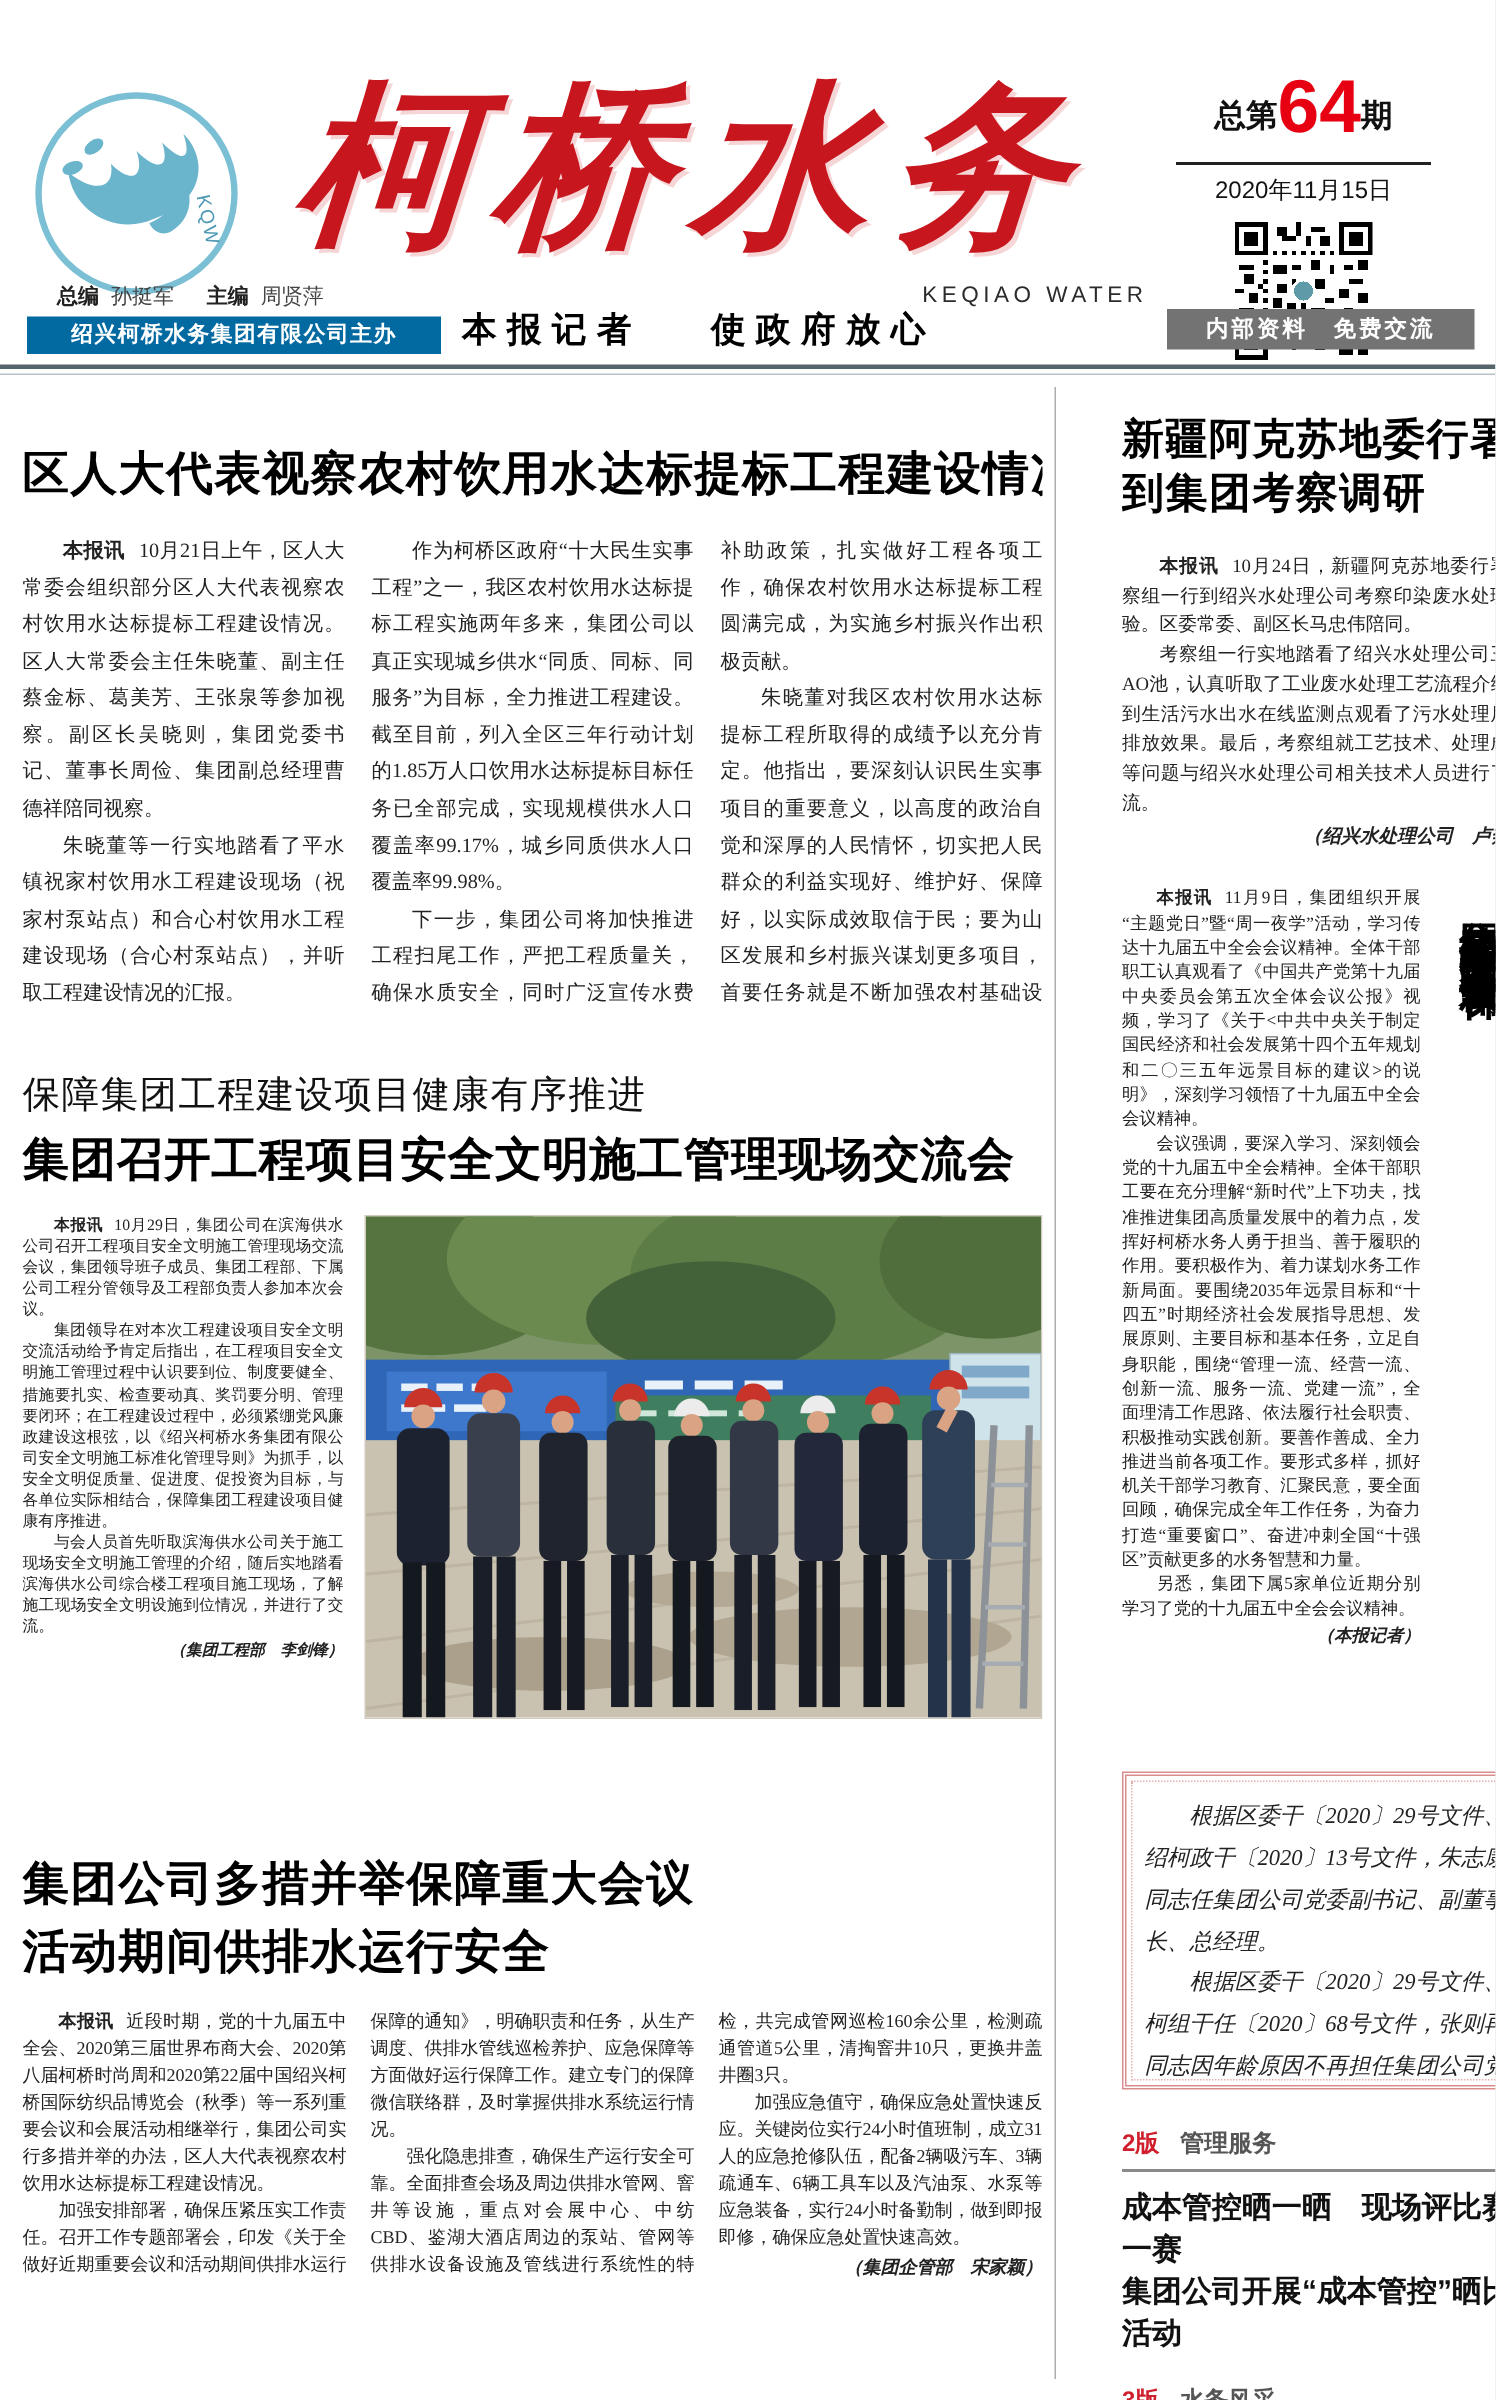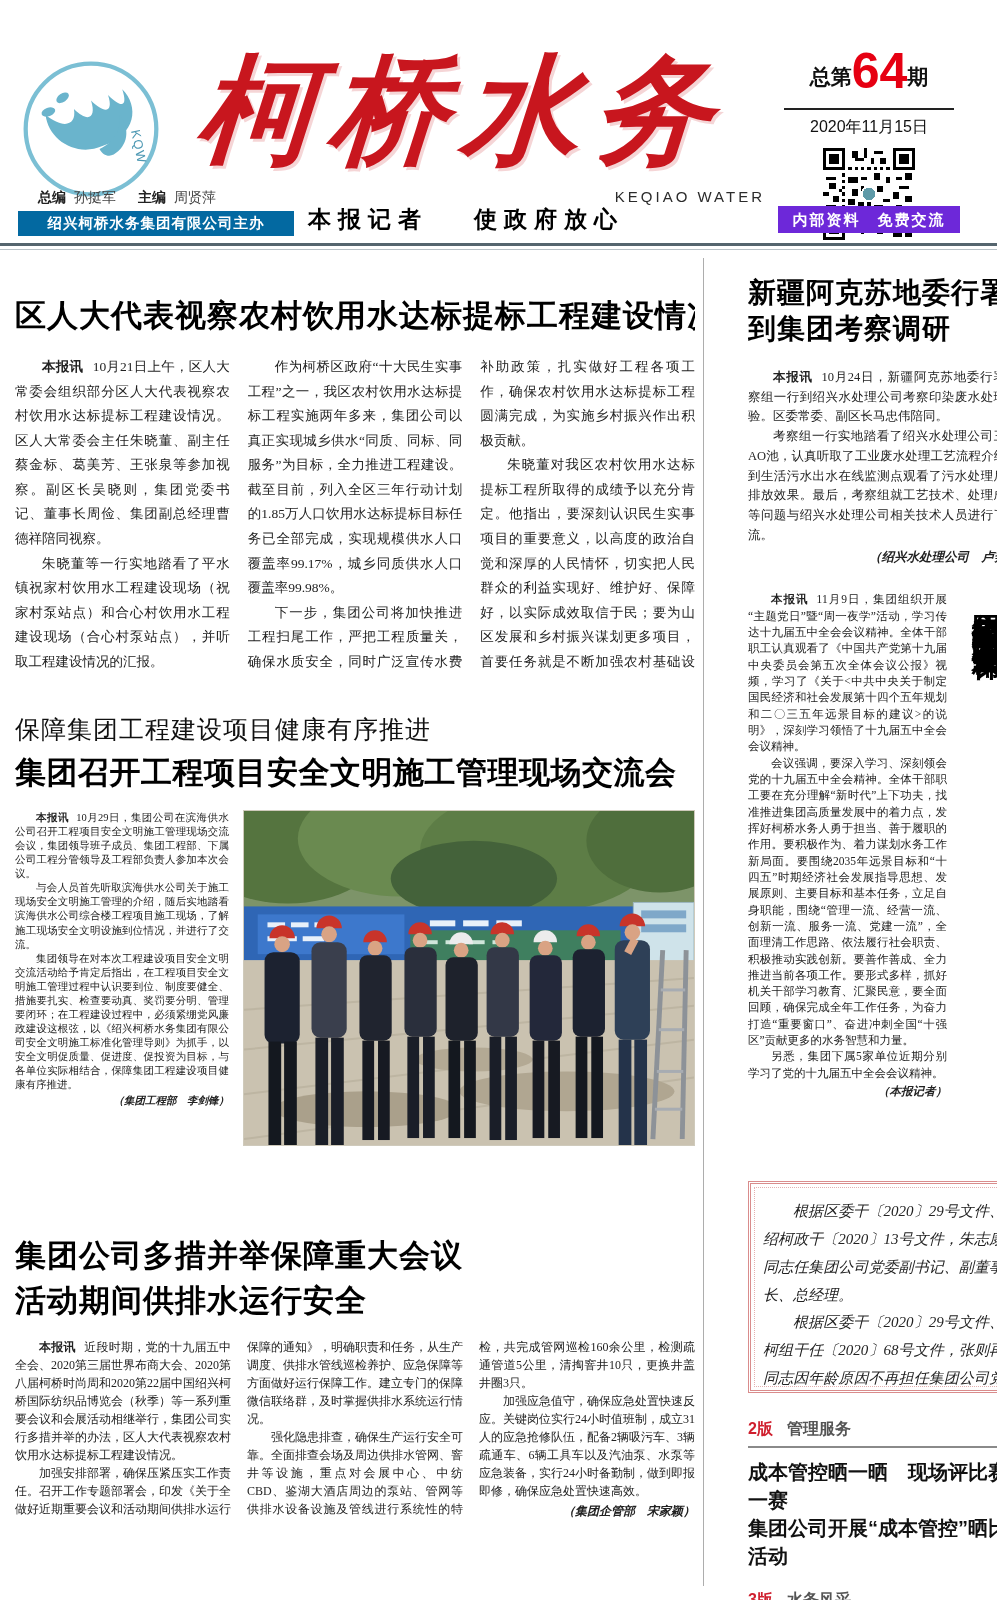--- a/index.html
+++ b/index.html
@@ -23,22 +23,22 @@
     font-family:"Liberation Sans","DejaVu Sans",sans-serif;
     font-size:15px;letter-spacing:3px;color:#2b2b2b;
   }
   .issue-box{position:absolute;left:778px;top:42px;width:182px;text-align:center;}
   .issue-line{font-family:"Liberation Sans","DejaVu Sans",sans-serif;font-size:21px;color:#111;font-weight:bold;}
   .issue-line .num{font-size:50px;color:#e60012;font-weight:bold;vertical-align:-4px;letter-spacing:0;}
   .issue-rule{border:none;border-top:2px solid #222;margin:8px 6px 7px;}
   .issue-date{font-family:"Liberation Sans","DejaVu Sans",sans-serif;font-size:16px;color:#111;}
   .qr{position:relative;width:92px;height:92px;margin:10px auto 0;background:#fff;}
   .internal-label{
-    position:absolute;left:778px;top:206px;width:182px;height:27px;line-height:27px;
-    background:#6d28d9;color:#fff;text-align:center;
+    position:absolute;left:778px;top:206px;width:205px;height:27px;line-height:27px;
+    background:#737373;color:#fff;text-align:center;
     font-family:"Liberation Sans","DejaVu Sans",sans-serif;font-size:15px;font-weight:bold;letter-spacing:2px;
   }
   .editors{
     position:absolute;left:38px;top:189px;font-size:14px;color:#222;
     font-family:"Liberation Sans","DejaVu Sans",sans-serif;
   }
   .editors .lbl{font-weight:bold;margin-right:8px;}
   .editors .name{font-family:"Liberation Serif","DejaVu Serif",serif;color:#444;margin-right:18px;}
   .publisher-bar{
     position:absolute;left:18px;top:211px;width:276px;height:25px;line-height:25px;
@@ -185,22 +185,22 @@
       <p class="para">下一步，集团公司将加快推进工程扫尾工作，严把工程质量关，确保水质安全，同时广泛宣传水费补助政策，扎实做好工程各项工作，确保农村饮用水达标提标工程圆满完成，为实施乡村振兴作出积极贡献。</p>
       <p class="para">朱晓董对我区农村饮用水达标提标工程所取得的成绩予以充分肯定。他指出，要深刻认识民生实事项目的重要意义，以高度的政治自觉和深厚的人民情怀，切实把人民群众的利益实现好、维护好、保障好，以实际成效取信于民；要为山区发展和乡村振兴谋划更多项目，首要任务就是不断加强农村基础设施建设，为农业农村全面发展打好基础；要在代表履职中更好发挥群众利益和意愿，人大代表要密切联系群众，加强与政府部门双向沟通，更好激发代表履职活力、提高履职水平，为加快推动区域经济社会高质量发展和民生持续改善作出更大贡献。</p>
 
     </div>
 
     <div class="kicker">保障集团工程建设项目健康有序推进</div>
     <h2 class="m-head">集团召开工程项目安全文明施工管理现场交流会</h2>
     <div class="m-wrap">
       <div class="m-body">
         <p class="para"><span class="lead">本报讯</span><span>10月29日，集团公司在滨海供水公司召开工程项目安全文明施工管理现场交流会议，集团领导班子成员、集团工程部、下属公司工程分管领导及工程部负责人参加本次会议。</span></p>
+        <p class="para">集团领导在对本次工程建设项目安全文明交流活动给予肯定后指出，在工程项目安全文明施工管理过程中认识要到位、制度要健全、措施要扎实、检查要动真、奖罚要分明、管理要闭环；在工程建设过程中，必须紧绷党风廉政建设这根弦，以《绍兴柯桥水务集团有限公司安全文明施工标准化管理导则》为抓手，以安全文明促质量、促进度、促投资为目标，与各单位实际相结合，保障集团工程建设项目健康有序推进。</p>
         <p class="para">与会人员首先听取滨海供水公司关于施工现场安全文明施工管理的介绍，随后实地踏看滨海供水公司综合楼工程项目施工现场，了解施工现场安全文明设施到位情况，并进行了交流。</p>
-        <p class="para">集团领导在对本次工程建设项目安全文明交流活动给予肯定后指出，在工程项目安全文明施工管理过程中认识要到位、制度要健全、措施要扎实、检查要动真、奖罚要分明、管理要闭环；在工程建设过程中，必须紧绷党风廉政建设这根弦，以《绍兴柯桥水务集团有限公司安全文明施工标准化管理导则》为抓手，以安全文明促质量、促进度、促投资为目标，与各单位实际相结合，保障集团工程建设项目健康有序推进。</p>
         <p class="byline">（集团工程部　李剑锋）</p>
       </div>
       <div class="photo">
         <svg viewBox="0 0 460 336" preserveAspectRatio="none">
           <rect width="460" height="150" fill="#7d9469"></rect>
           <ellipse cx="45" cy="38" rx="95" ry="55" fill="#55743f"></ellipse>
           <ellipse cx="160" cy="28" rx="105" ry="58" fill="#6a8a50"></ellipse>
           <ellipse cx="300" cy="40" rx="120" ry="62" fill="#5d7d46"></ellipse>
           <ellipse cx="425" cy="30" rx="75" ry="52" fill="#4f6e3c"></ellipse>
           <ellipse cx="235" cy="68" rx="85" ry="38" fill="#44623a"></ellipse>

